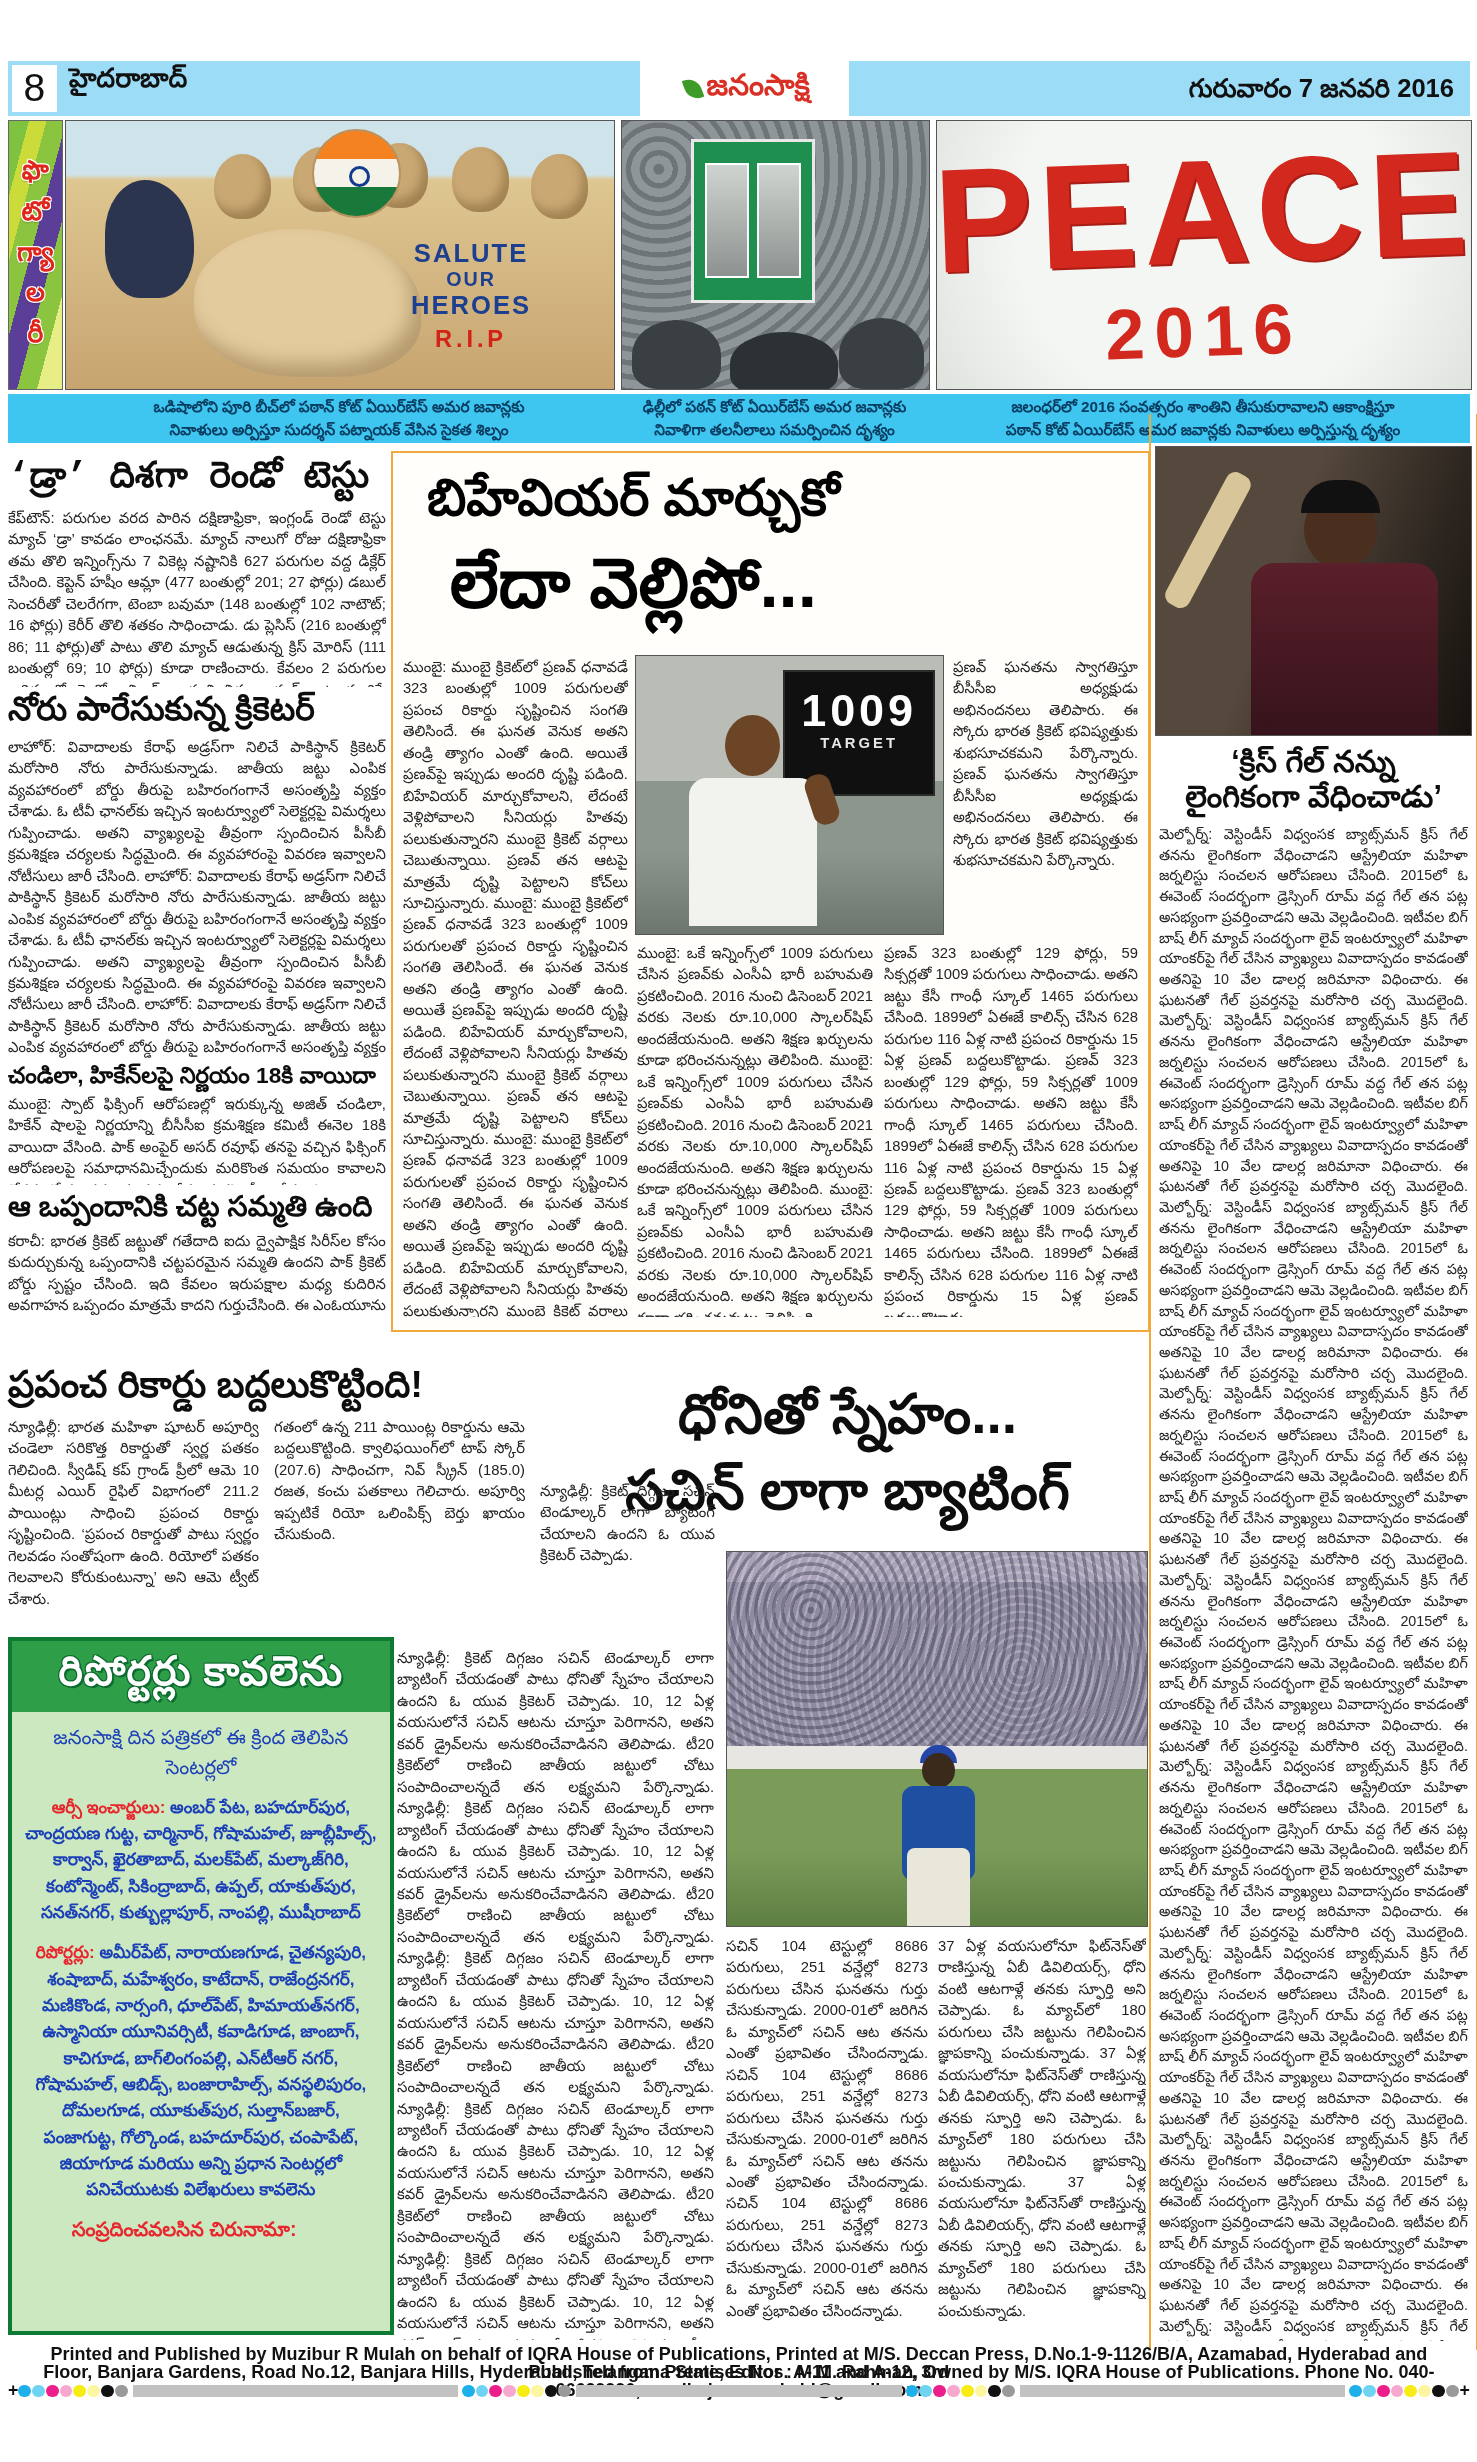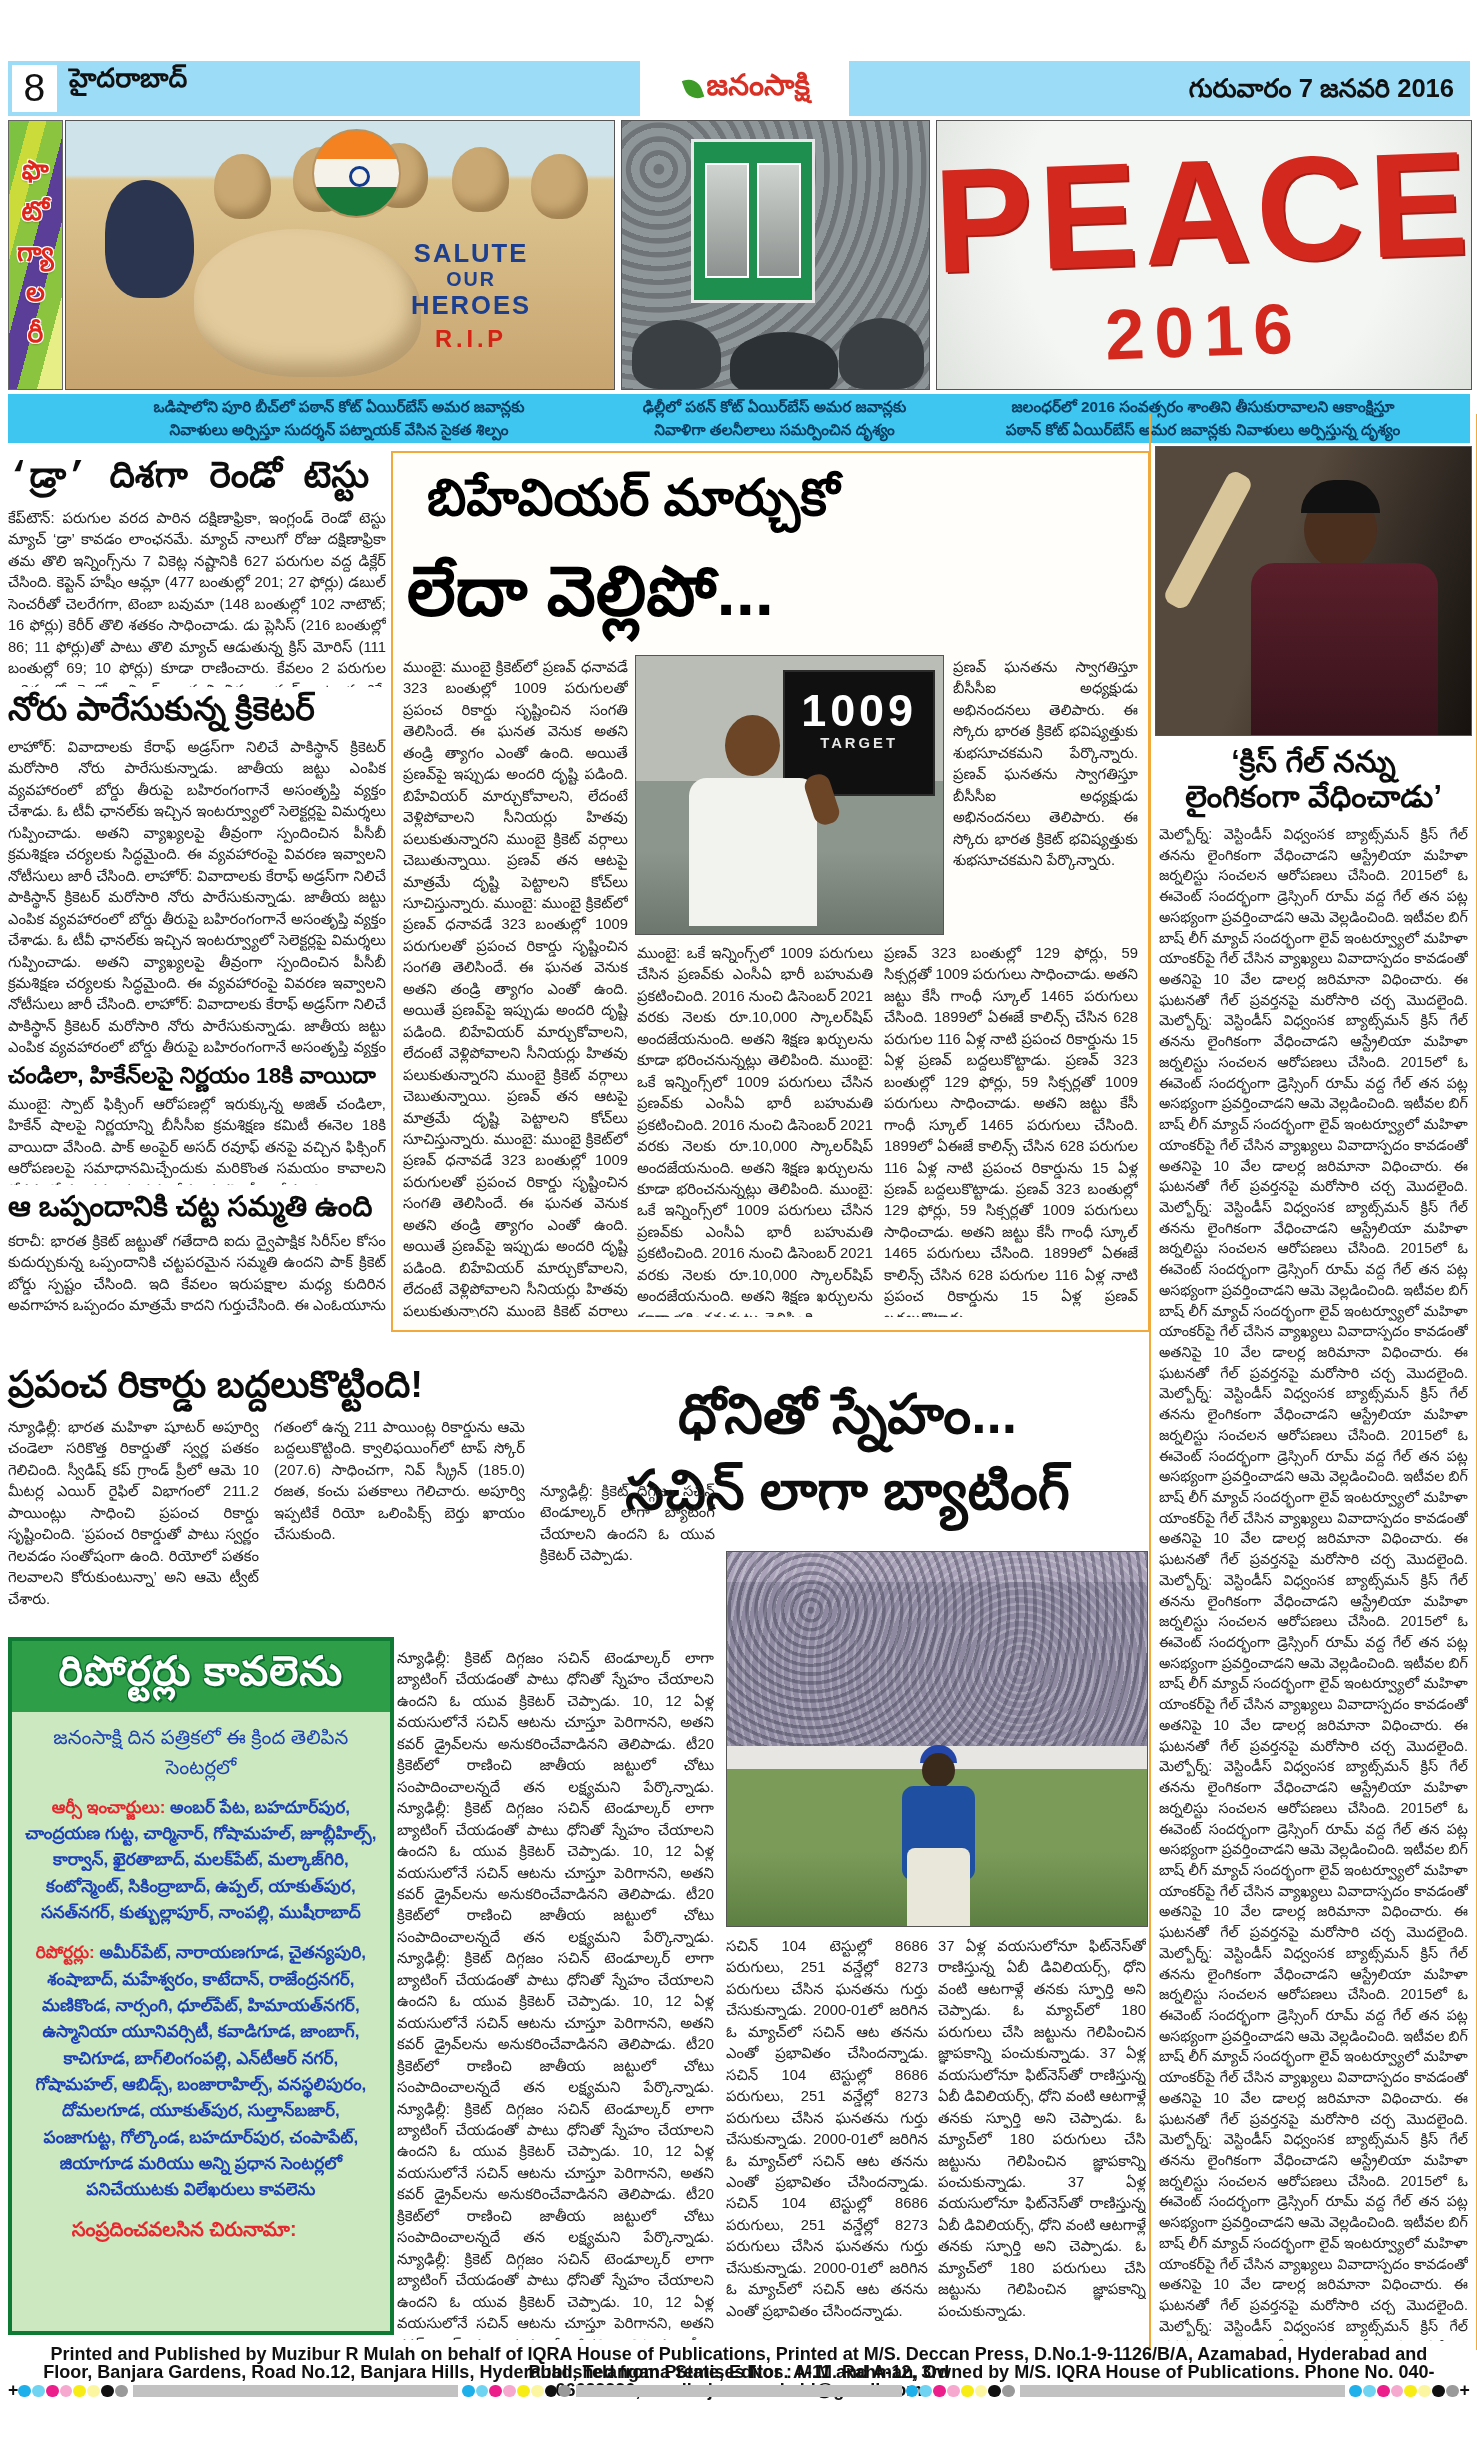--- a/index.html
+++ b/index.html
@@ -163,21 +163,21 @@
   <div class="abs just" style="left:7.9px;top:737px;width:378px;height:321px;">లాహోర్: వివాదాలకు కేరాఫ్ అడ్రస్‌గా నిలిచే పాకిస్థాన్ క్రికెటర్ మరోసారి నోరు పారేసుకున్నాడు. జాతీయ జట్టు ఎంపిక వ్యవహారంలో బోర్డు తీరుపై బహిరంగంగానే అసంతృప్తి వ్యక్తం చేశాడు. ఓ టీవీ ఛానల్‌కు ఇచ్చిన ఇంటర్వ్యూలో సెలెక్టర్లపై విమర్శలు గుప్పించాడు. అతని వ్యాఖ్యలపై తీవ్రంగా స్పందించిన పీసీబీ క్రమశిక్షణ చర్యలకు సిద్ధమైంది. ఈ వ్యవహారంపై వివరణ ఇవ్వాలని నోటీసులు జారీ చేసింది. లాహోర్: వివాదాలకు కేరాఫ్ అడ్రస్‌గా నిలిచే పాకిస్థాన్ క్రికెటర్ మరోసారి నోరు పారేసుకున్నాడు. జాతీయ జట్టు ఎంపిక వ్యవహారంలో బోర్డు తీరుపై బహిరంగంగానే అసంతృప్తి వ్యక్తం చేశాడు. ఓ టీవీ ఛానల్‌కు ఇచ్చిన ఇంటర్వ్యూలో సెలెక్టర్లపై విమర్శలు గుప్పించాడు. అతని వ్యాఖ్యలపై తీవ్రంగా స్పందించిన పీసీబీ క్రమశిక్షణ చర్యలకు సిద్ధమైంది. ఈ వ్యవహారంపై వివరణ ఇవ్వాలని నోటీసులు జారీ చేసింది. లాహోర్: వివాదాలకు కేరాఫ్ అడ్రస్‌గా నిలిచే పాకిస్థాన్ క్రికెటర్ మరోసారి నోరు పారేసుకున్నాడు. జాతీయ జట్టు ఎంపిక వ్యవహారంలో బోర్డు తీరుపై బహిరంగంగానే అసంతృప్తి వ్యక్తం చేశాడు. ఓ టీవీ ఛానల్‌కు ఇచ్చిన ఇంటర్వ్యూలో సెలెక్టర్లపై విమర్శలు గుప్పించాడు. అతని వ్యాఖ్యలపై తీవ్రంగా స్పందించిన పీసీబీ క్రమశిక్షణ చర్యలకు సిద్ధమైంది. ఈ వ్యవహారంపై వివరణ ఇవ్వాలని నోటీసులు జారీ చేసింది. లాహోర్: వివాదాలకు కేరాఫ్ అడ్రస్‌గా నిలిచే పాకిస్థాన్ క్రికెటర్ మరోసారి నోరు పారేసుకున్నాడు. జాతీయ జట్టు ఎంపిక వ్యవహారంలో బోర్డు తీరుపై బహిరంగంగానే అసంతృప్తి వ్యక్తం చేశాడు. ఓ టీవీ ఛానల్‌కు ఇచ్చిన ఇంటర్వ్యూలో సెలెక్టర్లపై విమర్శలు గుప్పించాడు. అతని వ్యాఖ్యలపై తీవ్రంగా స్పందించిన పీసీబీ క్రమశిక్షణ చర్యలకు సిద్ధమైంది. ఈ వ్యవహారంపై వివరణ ఇవ్వాలని నోటీసులు జారీ చేసింది.</div>
 
   <div class="abs hl" style="left:7.9px;top:1063px;width:378px;font-size:22.7px;">చండిలా, హికేన్‌లపై నిర్ణయం 18కి వాయిదా</div>
   <div class="abs just" style="left:7.9px;top:1094px;width:378px;height:91px;">ముంబై: స్పాట్ ఫిక్సింగ్ ఆరోపణల్లో ఇరుక్కున్న అజిత్ చండిలా, హికేన్ షాలపై నిర్ణయాన్ని బీసీసీఐ క్రమశిక్షణ కమిటీ ఈనెల 18కి వాయిదా వేసింది. పాక్ అంపైర్ అసద్ రవూఫ్ తనపై వచ్చిన ఫిక్సింగ్ ఆరోపణలపై సమాధానమిచ్చేందుకు మరికొంత సమయం కావాలని కోరడంతో మంగళవారం సమావేశమైన కమిటీ అంగీకరించింది.</div>
 
   <div class="abs hl" style="left:7.9px;top:1191px;width:378px;font-size:28.6px;">ఆ ఒప్పందానికి చట్ట సమ్మతి ఉంది</div>
   <div class="abs just" style="left:7.9px;top:1231px;width:378px;height:87px;">కరాచీ: భారత క్రికెట్ జట్టుతో గతేదాది ఐదు ద్వైపాక్షిక సిరీస్‌ల కోసం కుదుర్చుకున్న ఒప్పందానికి చట్టపరమైన సమ్మతి ఉందని పాక్ క్రికెట్ బోర్డు స్పష్టం చేసింది. ఇది కేవలం ఇరుపక్షాల మధ్య కుదిరిన అవగాహన ఒప్పందం మాత్రమే కాదని గుర్తుచేసింది. ఈ ఎంఓయూను పూర్తిగా పరిశీలించిన తమ న్యాయ నిపుణులు సైతం ఇదే అభిప్రాయం వ్యక్తం చేశారని తెలిపింది.</div>
 
   <div class="abs obox" style="left:391px;top:451px;width:755px;height:877px;">
     <div class="abs bigh1" style="left:13.8px;top:17.7px;width:453px;text-align:center;">బిహేవియర్ మార్చుకో</div>
-    <div class="abs bigh2" style="left:13.8px;top:95px;width:453px;text-align:left;margin-top:8px;">లేదా వెల్లిపో...</div>
+    <div class="abs bigh2" style="left:13.8px;top:95px;width:453px;text-align:center;">లేదా వెల్లిపో...</div>
 
     <div class="abs photo p-boy" style="left:242px;top:202px;width:307px;height:278px;">
       <div class="sboard" style="right:7.9px;top:13.8px;width:148px;height:108px;padding-top:13.8px;">
         <div class="snum">1009</div>
         <div class="starget">TARGET</div>
       </div>
       <div class="bhead" style="left:89px;top:59px;"></div>
       <div class="bshirt" style="left:53px;top:122px;"></div>
       <div class="thumb" style="left:173px;top:118px;"></div>
     </div>

